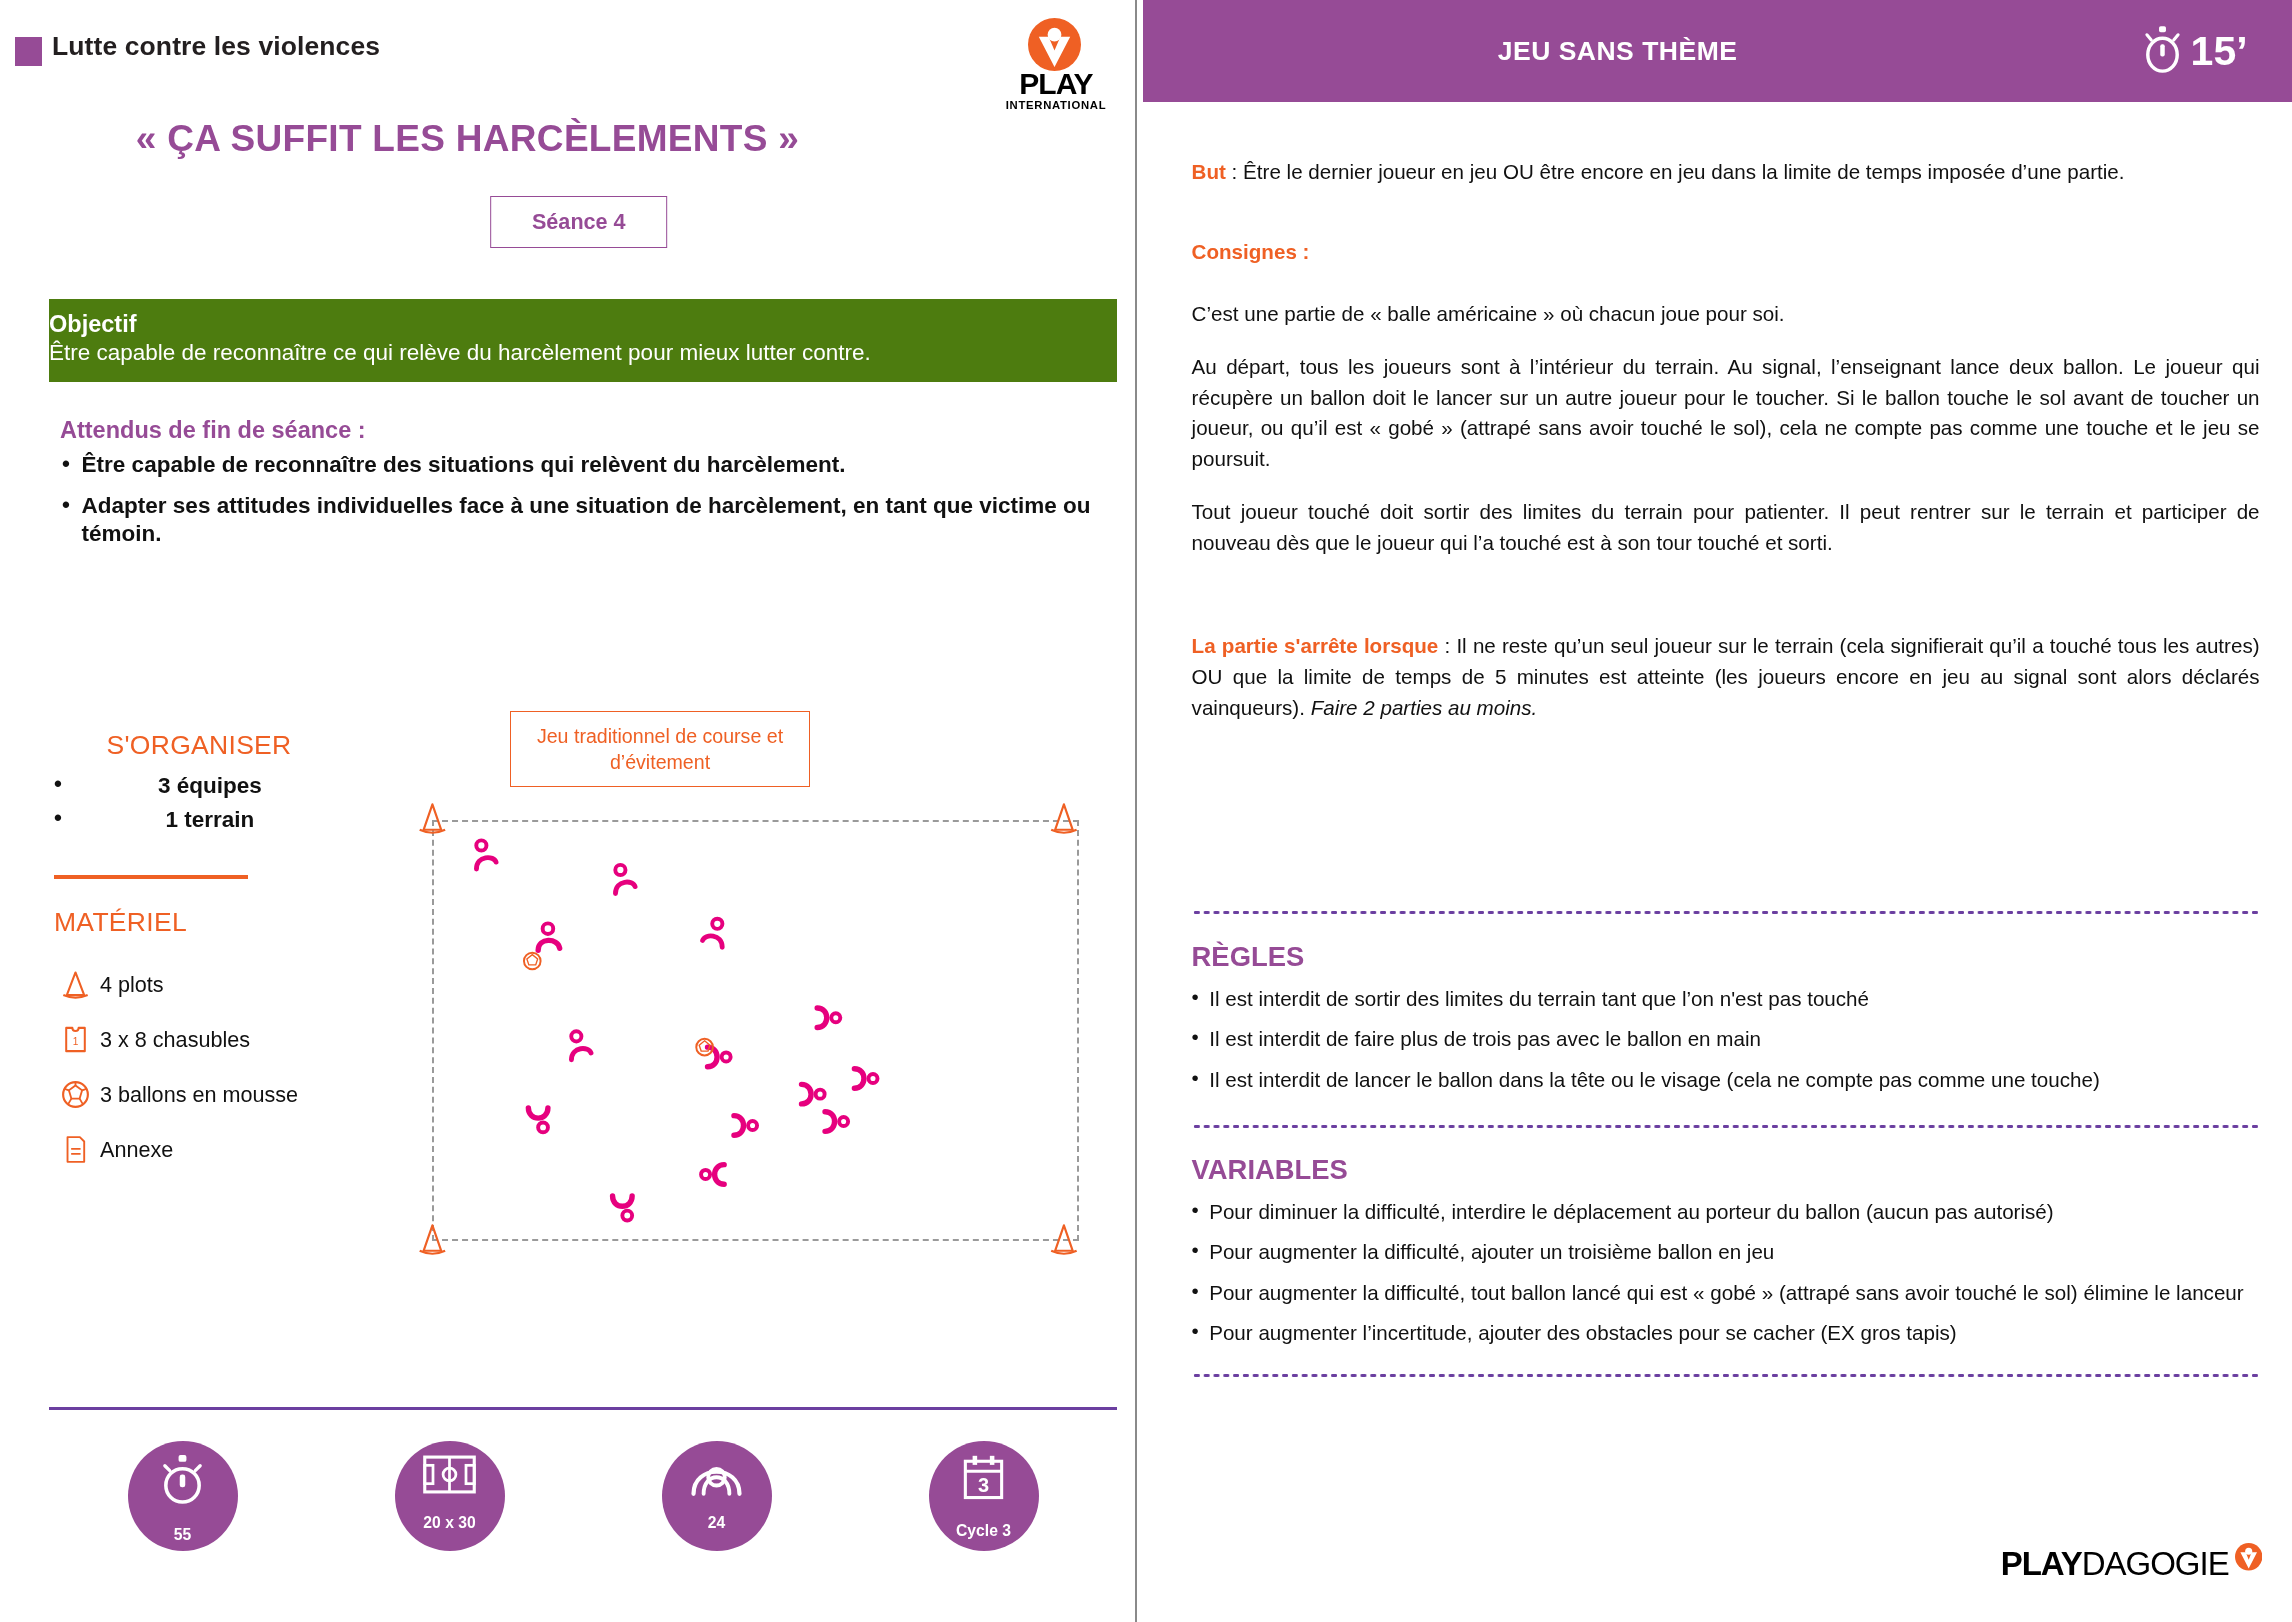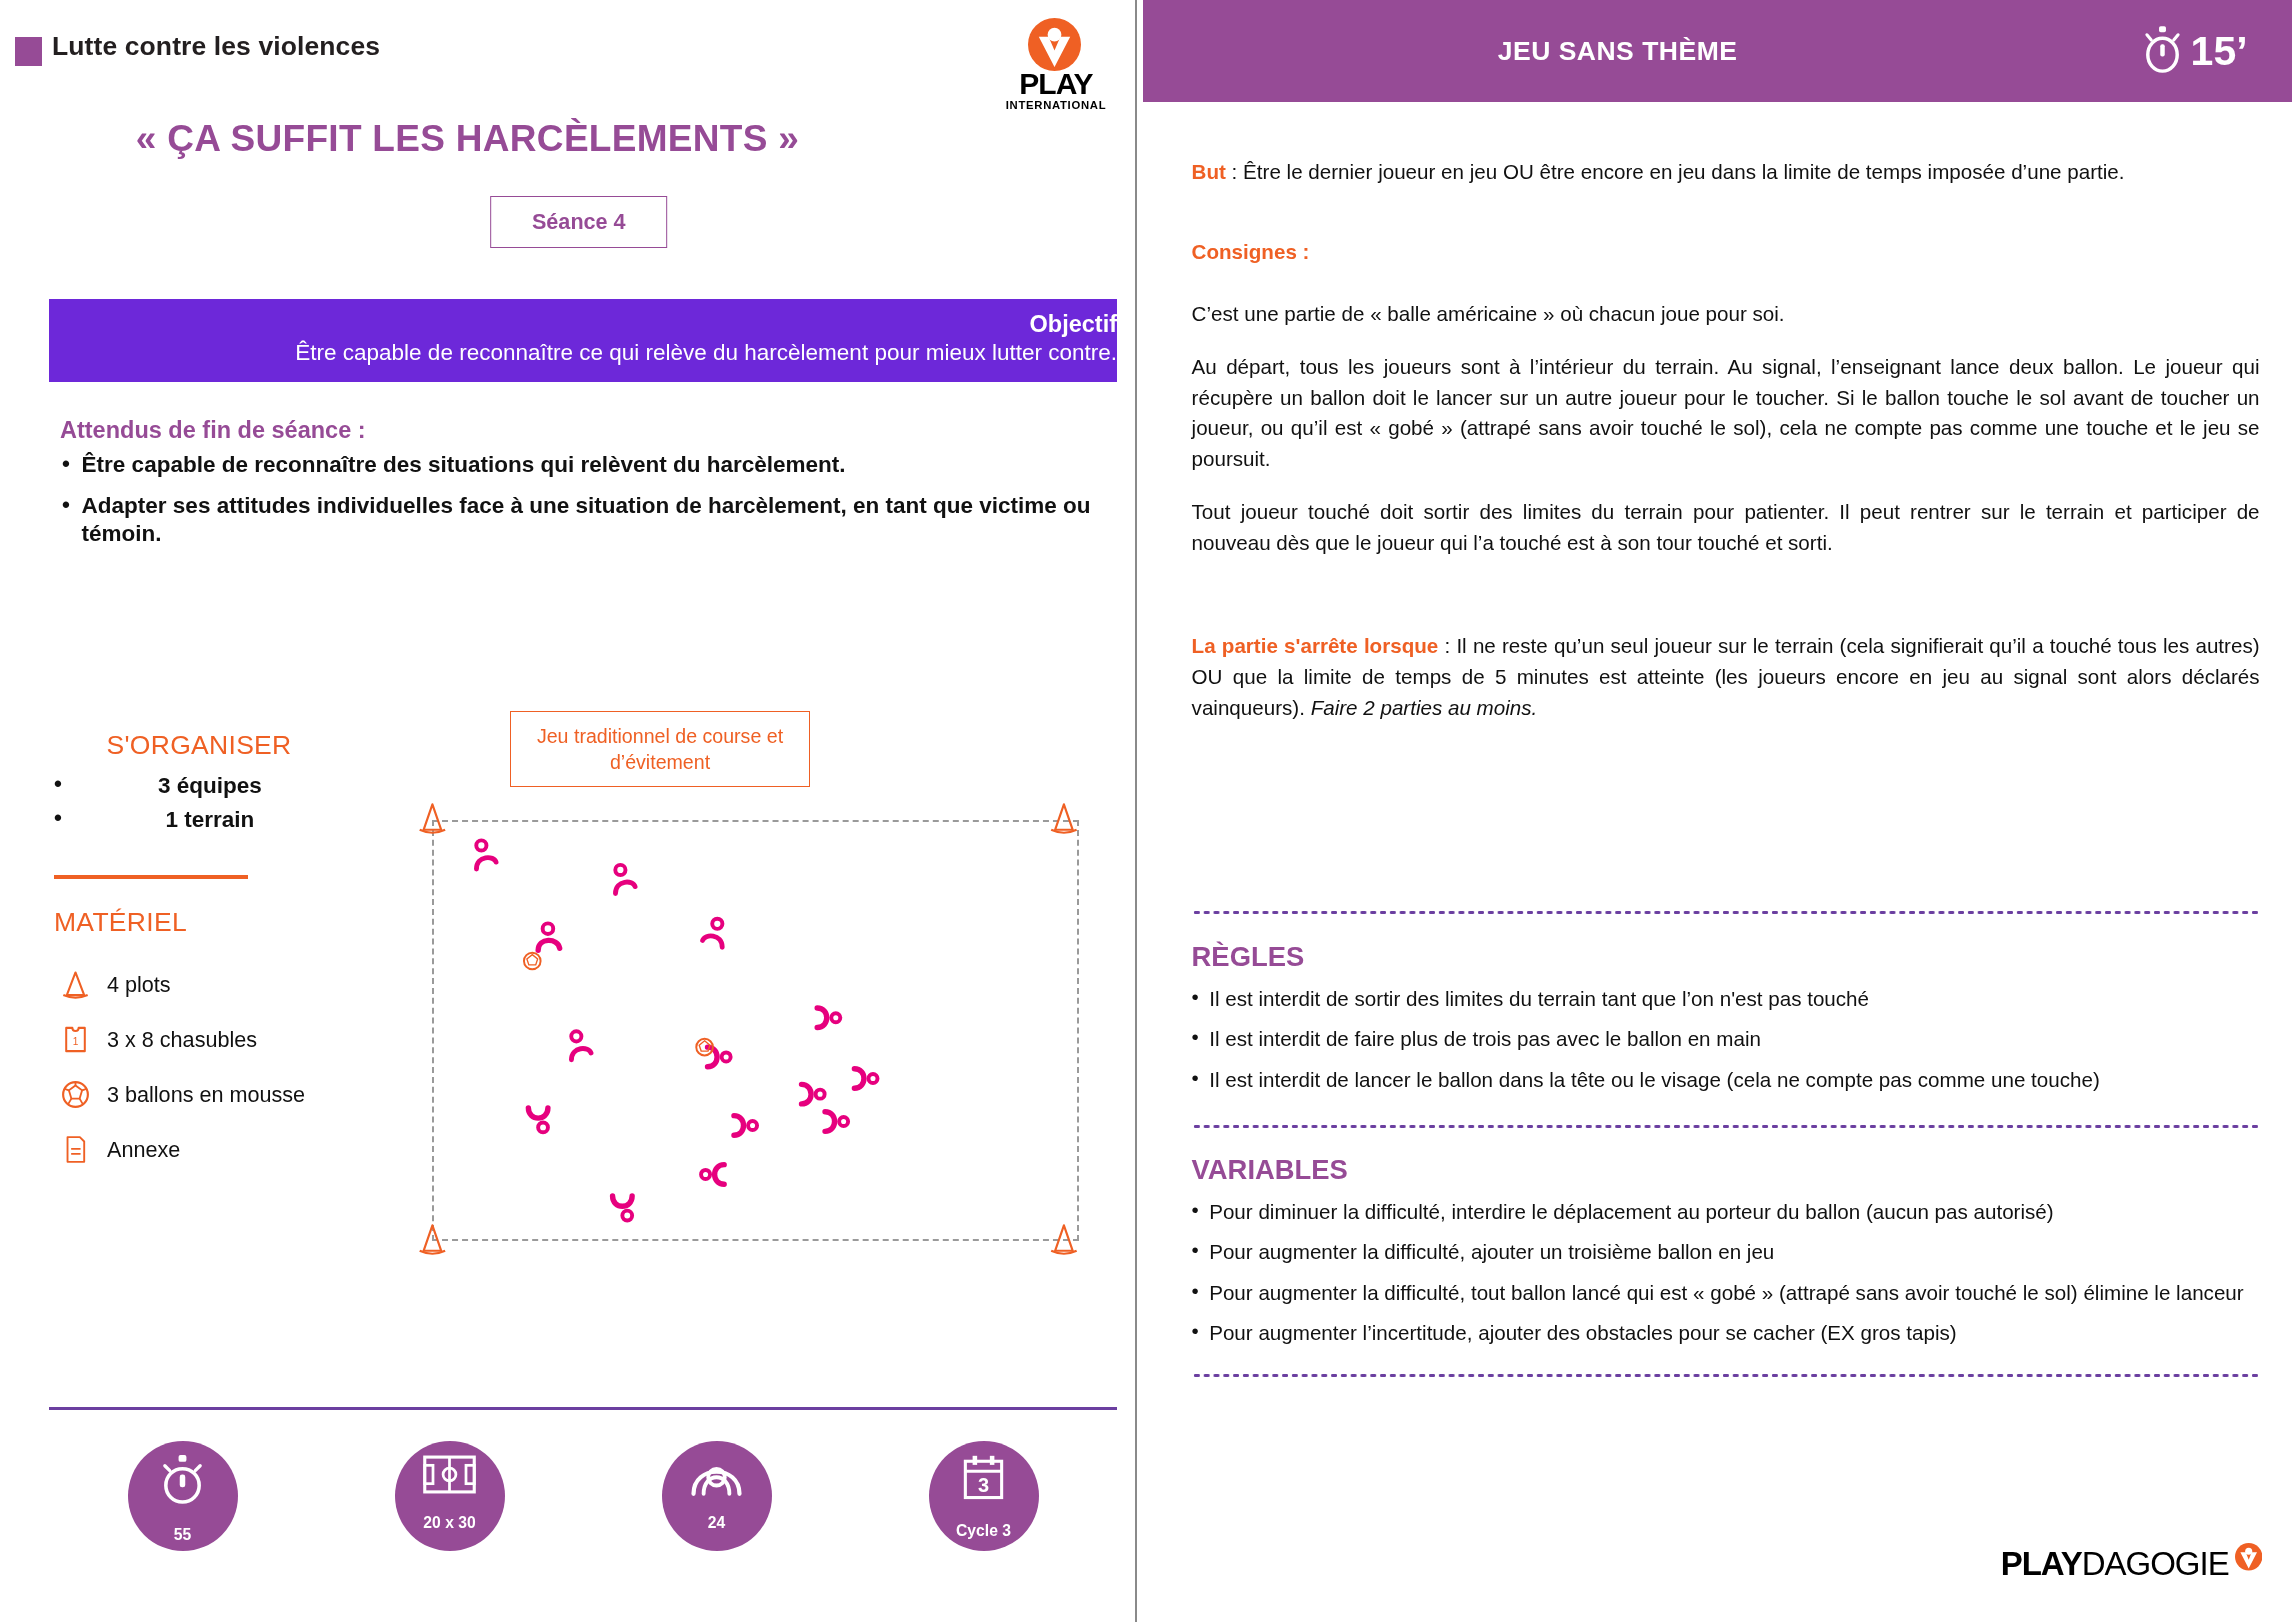--- a/index.html
+++ b/index.html
@@ -56,21 +56,21 @@
   .seance{
     position:absolute;left:50%;top:196px;transform:translateX(-50%);
     border:1.5px solid #964b96;color:#964b96;
     font-size:21.6px;font-weight:bold;
     padding:11.8px 41px;
     white-space:nowrap;
   }
 
   .objectif-band{
     position:absolute;left:34px;top:299px;width:1068px;
-    background:#6d28d9;color:#fff;text-align:right;
+    background:#4d7c0f;color:#fff;text-align:left;
     padding:10.8px 0 14.7px 0;box-sizing:border-box;
   }
   .objectif-band .ob-t{font-size:23.5px;font-weight:bold;line-height:1.25;}
   .objectif-band .ob-s{font-size:22.5px;line-height:1.25;}
 
   .attendus-h{
     position:absolute;left:45px;top:417px;
     font-size:23.5px;font-weight:bold;color:#964b96;
   }
   .attendus{
@@ -97,21 +97,21 @@
     font-size:22.5px;font-weight:bold;color:#111;
   }
   .organiser li:before{content:"•";position:absolute;left:2px;top:-2px;}
   .rule-orange{
     position:absolute;left:39px;top:875px;width:194px;height:3.9px;background:#ef6024;
   }
   .materiel{position:absolute;left:39px;top:907px;width:333px;}
   .mat-list{margin-top:21.6px;}
   .mat-row{display:flex;align-items:center;height:51px;margin-bottom:3.9px;}
   .mat-ico{width:43px;height:39px;flex:0 0 43px;display:flex;align-items:center;justify-content:center;}
-  .mat-lbl{font-size:21.6px;color:#111;margin-left:10px;}
+  .mat-lbl{font-size:21.6px;color:#111;margin-left:3px;}
 
   
   .jeu-box{
     position:absolute;left:495px;top:711px;width:300px;
     border:1.4px solid #ef6024;color:#ef6024;
     text-align:center;font-size:19.6px;line-height:1.35;
     padding:10.8px 7.8px;box-sizing:border-box;
   }
   .field{
     position:absolute;left:417px;top:820px;width:647px;height:421px;

